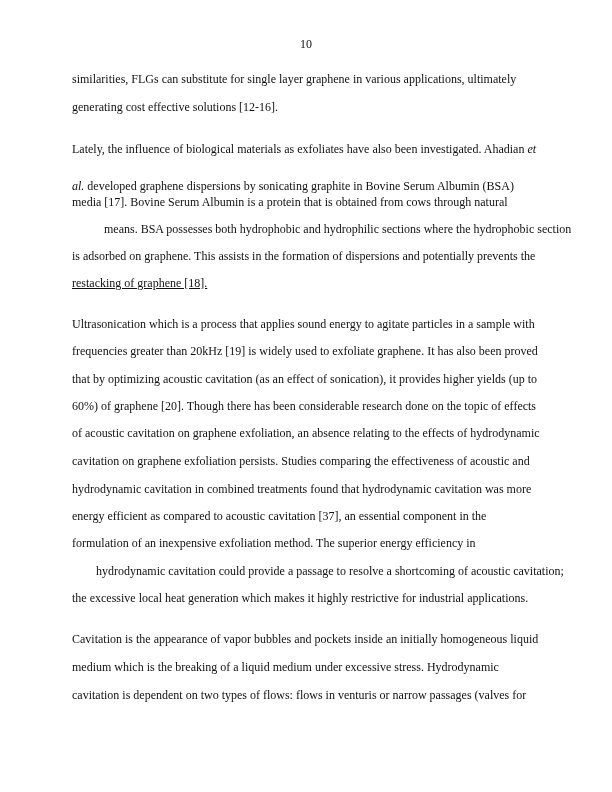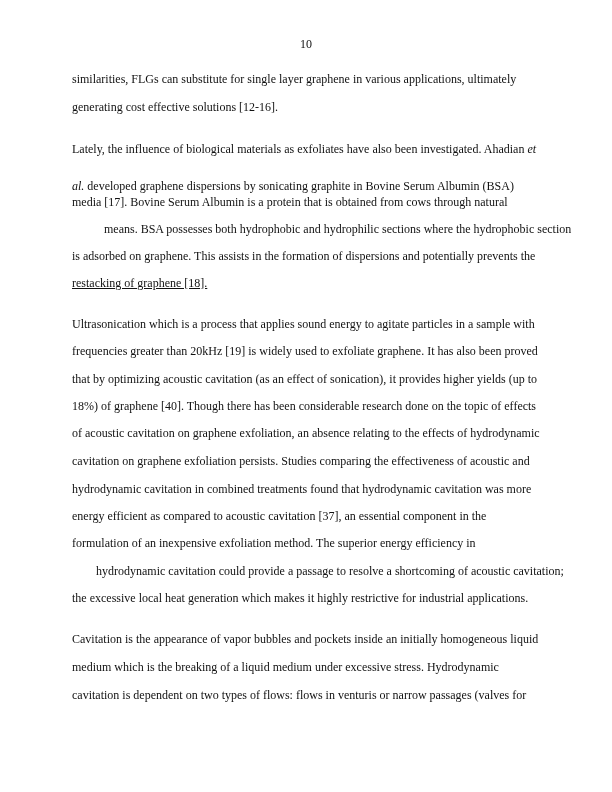--- a/index.html
+++ b/index.html
@@ -48,21 +48,21 @@
         <div class="line" style="top: 168px; margin-top: 11px;"><span></span><em>al.</em><span> developed graphene dispersions by sonicating graphite in Bovine Serum Albumin (BSA)</span></div>
         <div class="line" style="top: 195px;">media [17]. Bovine Serum Albumin is a protein that is obtained from cows through natural</div>
         <div class="line" style="top: 222px; margin-left: 32px;">means. BSA possesses both hydrophobic and hydrophilic sections where the hydrophobic section</div>
         <div class="line" style="top: 249px;">is adsorbed on graphene. This assists in the formation of dispersions and potentially prevents the</div>
         <div class="line" style="top: 276px; text-decoration: underline;">restacking of graphene [18].</div>
       </div>
       <div>
         <div class="line" style="top: 317px;">Ultrasonication which is a process that applies sound energy to agitate particles in a sample with</div>
         <div class="line" style="top: 344px;">frequencies greater than 20kHz [19] is widely used to exfoliate graphene. It has also been proved</div>
         <div class="line" style="top: 372px;">that by optimizing acoustic cavitation (as an effect of sonication), it provides higher yields (up to</div>
-        <div class="line" style="top: 399px;">18%) of graphene [40]. Though there has been considerable research done on the topic of effects</div>
+        <div class="line" style="top: 399px;">60%) of graphene [20]. Though there has been considerable research done on the topic of effects</div>
         <div class="line" style="top: 426px;">of acoustic cavitation on graphene exfoliation, an absence relating to the effects of hydrodynamic</div>
         <div class="line" style="top: 454px;">cavitation on graphene exfoliation persists. Studies comparing the effectiveness of acoustic and</div>
         <div class="line" style="top: 482px;">hydrodynamic cavitation in combined treatments found that hydrodynamic cavitation was more</div>
         <div class="line" style="top: 509px;">energy efficient as compared to acoustic cavitation [37], an essential component in the</div>
         <div class="line" style="top: 536px;">formulation of an inexpensive exfoliation method. The superior energy efficiency in</div>
         <div class="line" style="top: 564px; padding-left: 24px;">hydrodynamic cavitation could provide a passage to resolve a shortcoming of acoustic cavitation;</div>
         <div class="line" style="top: 591px;">the excessive local heat generation which makes it highly restrictive for industrial applications.</div>
       </div>
       <div>
         <div class="line" style="top: 632px;">Cavitation is the appearance of vapor bubbles and pockets inside an initially homogeneous liquid</div>

